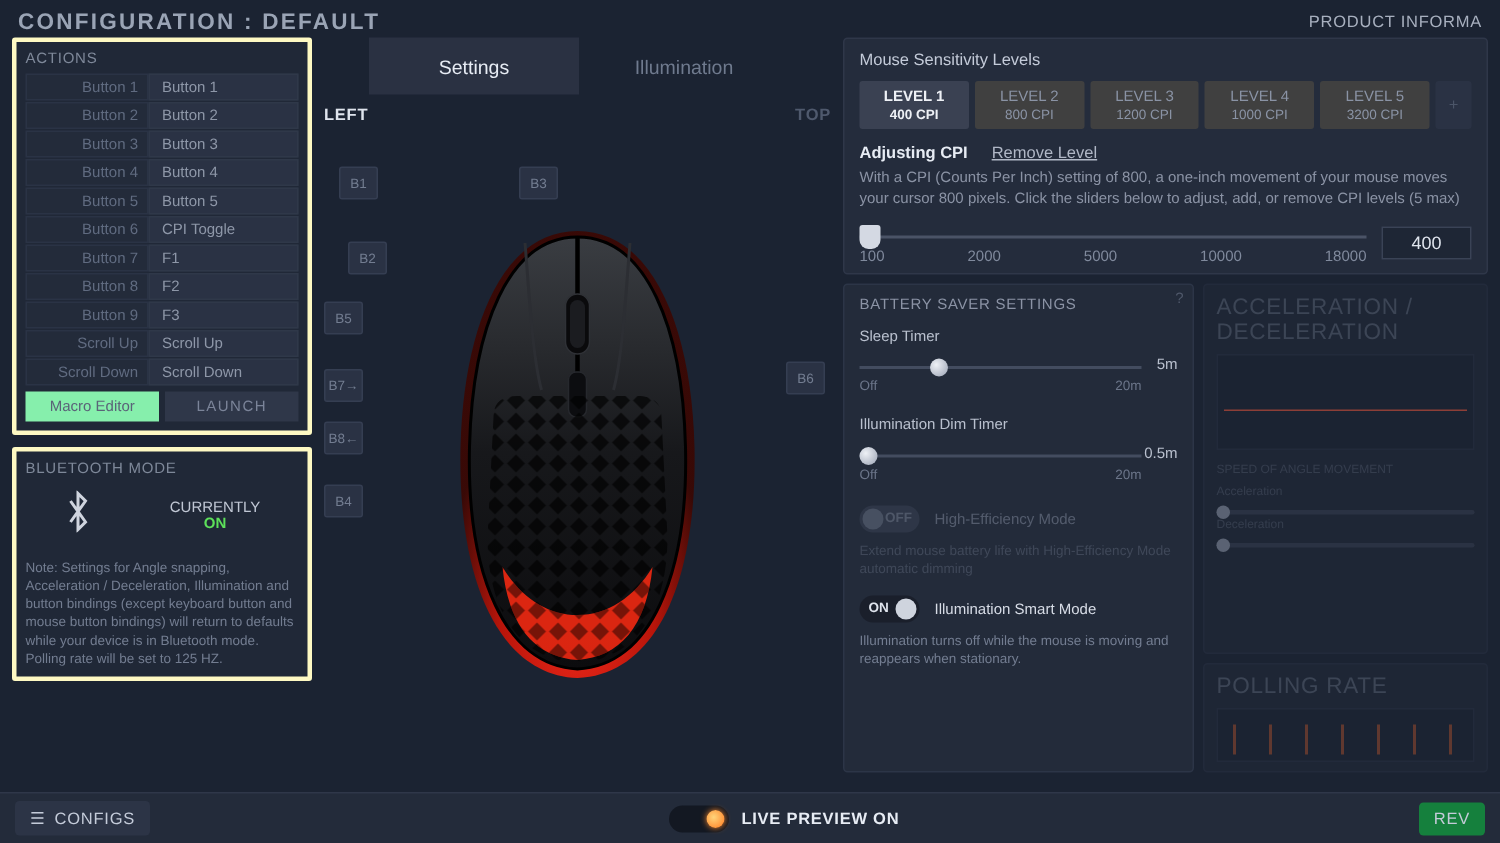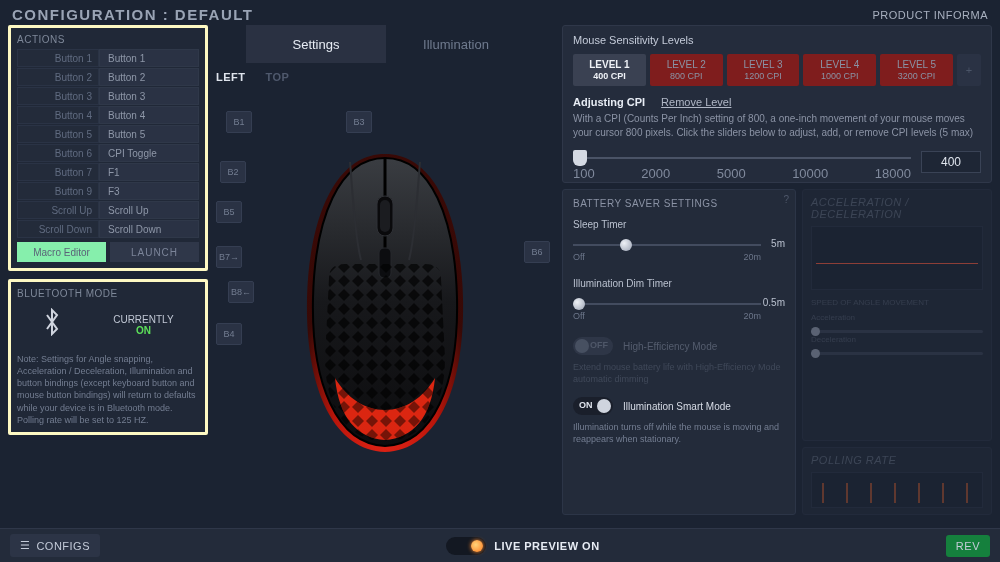--- a/index.html
+++ b/index.html
@@ -27,47 +27,47 @@
   .bt-icon { font-size: 22px; color: #c5ccd9; }
   .bt-status { text-align: center; font-size: 10px; }
   .bt-on { color: #5de05a; font-weight: 600; }
   .bt-note { font-size: 9px; color: #737d91; line-height: 1.35; }
 
   
   .center-col { flex: 1; display: flex; flex-direction: column; }
   .tabs { display: flex; gap: 0; margin-bottom: 8px; margin-left: 30px; }
   .tab { width: 140px; height: 38px; display: flex; align-items: center; justify-content: center; font-size: 13px; color: #6f7a8e; background: transparent; }
   .tab.active { background: #2a3142; color: #e7ecf4; font-weight: 500; }
-  .view-tabs { display: flex; gap: 20px; justify-content: flex-start; margin-bottom: 8px; font-size: 11px; font-weight: 600; letter-spacing: 0.5px; }
+  .view-tabs { display: flex; gap: 20px; justify-content: space-between; margin-bottom: 8px; font-size: 11px; font-weight: 600; letter-spacing: 0.5px; }
   .view-tab { color: #4f596d; }
   .view-tab.active { color: #dfe4ed; }
   .mouse-area { flex: 1; position: relative; display: flex; align-items: center; justify-content: center; }
   .btn-node { position: absolute; width: 26px; height: 22px; background: #2a3244; border: 1px solid #353e52; color: #737d91; font-size: 9px; display:flex; align-items:center; justify-content:center; border-radius:2px; }
 
   
   .mouse-svg { width: 180px; height: 310px; }
 
   
   .right-col { width: 430px; display: flex; flex-direction: column; gap: 6px; }
   .sens-panel { background: #242c3c; border: 1px solid #2f3749; border-radius: 3px; padding: 8px 10px; }
   .sens-title { font-size: 11px; color: #c4cbd9; margin-bottom: 8px; }
   .levels { display: flex; gap: 4px; margin-bottom: 10px; }
-  .level-btn { flex:1; background: #7f1d1d; color: #8a93a5; text-align: center; padding: 5px 0; font-size: 10px; border-radius:2px; }
+  .level-btn { flex:1; background: #404040; color: #8a93a5; text-align: center; padding: 5px 0; font-size: 10px; border-radius:2px; }
   .level-btn.active { background: #3a4152; color: #eef1f6; font-weight:600; }
   .level-btn .v { display:block; font-size:9px; margin-top:1px; }
   .level-add { width: 24px; background:#2a3244; color:#4b5568; display:flex; align-items:center; justify-content:center; border-radius:2px; }
   .sens-sub { display:flex; gap:16px; align-items:center; margin-bottom:4px; font-size:11px;}
   .sens-sub .b { color:#e7ecf4; font-weight:600; }
   .sens-sub .u { color:#b0b7c6; text-decoration: underline; }
   .sens-desc { font-size: 10px; color: #8b93a5; line-height: 1.4; margin-bottom: 10px; }
   .cpi-slider-row { display:flex; align-items:center; gap:10px; }
   .cpi-track { flex:1; position:relative; height:24px; }
   .cpi-line { position:absolute; top:7px; left:0; right:0; height:2px; background:#4a5366; }
   .cpi-handle { position:absolute; top:0; width:14px; height:16px; background:#d4d9e3; border-radius:2px 2px 6px 6px; transform:translateX(-50%); }
-  .cpi-ticks { display:flex; justify-content:space-between; font-size:13px; color:#808a9d; margin-top:2px; position:absolute; left:0; right:0; top:14px;gap:34px;}
+  .cpi-ticks { display:flex; justify-content:space-between; font-size:10px; color:#808a9d; margin-top:2px; position:absolute; left:0; right:0; top:14px;gap:34px;}
   .cpi-box { width:60px; height:22px; background:#1e2635; border:1px solid #3a4356; color:#dfe4ed; display:flex; align-items:center; justify-content:center; font-size:12px; }
 
   .lower-right { display:flex; gap:6px; flex:1; }
   .battery-panel { flex: 1; background:#232b3a; border:1px solid #2c3547; border-radius:3px; padding:8px 10px; position:relative; }
   .bp-title { font-size:10px; color:#8b93a5; letter-spacing:0.5px; margin-bottom:10px; }
   .timer-block { margin-bottom:14px; }
   .timer-label { font-size:10px; color:#b9c0ce; margin-bottom:8px; }
   .timer-slider { position:relative; height:26px; }
   .timer-track { position:absolute; top:6px; left:0; right:24px; height:2px; background:#434c5f; }
   .timer-knob { position:absolute; top:1px; width:12px; height:12px; border-radius:50%; background:radial-gradient(circle at 35% 35%, #eef1f6, #9aa2b3); transform:translateX(-50%);}
@@ -82,21 +82,21 @@
   .toggle .knob { position:absolute; top:2px; width:14px; height:14px; border-radius:50%; background:#cfd4de; }
   .toggle.off .knob { left:2px; background:#6b7589; }
   .toggle.on .knob { right:2px; }
   .toggle .lab { position:absolute; font-size:9px; color:#dfe4ed; top:3px; font-weight:600;}
   .toggle.on .lab { left:6px; }
   .toggle.off .lab { right:5px; color:#7a8397;}
   .small-desc { font-size:9px; color:#737d91; line-height:1.35; margin-top:4px; }
 
   .side-stack { width: 190px; display:flex; flex-direction:column; gap:6px; opacity:0.5;}
   .fade-panel { background:#222a39; border:1px solid #2a3244; border-radius:3px; padding:6px 8px; flex:1;}
-  .fade-title { font-size:11px; color:#5d6779; letter-spacing:0.5px; margin-bottom:6px;font-style:italic;}
+  .fade-title { font-size:15px; color:#5d6779; letter-spacing:0.5px; margin-bottom:6px;}
   .fade-chart { height:64px; background:#1c2432; position:relative; border:1px solid #2a3244;}
   .fade-chart .redline { position:absolute; left:4px; right:4px; top:36px; height:1px; background:#ff5a3c;}
   .polling-chart { height:36px; background:#1c2432; border:1px solid #2a3244; position:relative; overflow:hidden;}
   .polling-chart::before { content:""; position:absolute; left:4px; right:4px; bottom:4px; height:20px; background:
     repeating-linear-gradient(90deg, transparent 0 6px, #ff6a2a 6px 7px, #ff6a2a 7px 8px, transparent 8px 24px);
     opacity:0.6;}
   .fade-slider { height:3px; background:#3a4254; border-radius:2px; margin:8px 0 2px 0; position:relative;}
   .fade-slider::after{content:"";position:absolute;left:0;top:-3px;width:9px;height:9px;border-radius:50%;background:#9aa2b3;}
   .fade-sub { font-size:8px; color:#4e5769; }
 
@@ -146,20 +146,24 @@
           </div>
           <div class="action-row">
             <div class="action-label">Button 6</div>
             <div class="action-val">CPI Toggle</div>
           </div>
           <div class="action-row">
             <div class="action-label">Button 7</div>
             <div class="action-val">F1</div>
           </div>
           <div class="action-row">
+            <div class="action-label">Button 8</div>
+            <div class="action-val">F2</div>
+          </div>
+          <div class="action-row">
             <div class="action-label">Button 9</div>
             <div class="action-val">F3</div>
           </div>
           <div class="action-row">
             <div class="action-label">Scroll Up</div>
             <div class="action-val">Scroll Up</div>
           </div>
           <div class="action-row">
             <div class="action-label">Scroll Down</div>
             <div class="action-val">Scroll Down</div>
@@ -192,24 +196,24 @@
       <div class="tab active">Settings</div>
       <div class="tab">Illumination</div>
     </div>
     <div class="view-tabs">
       <div class="view-tab active">LEFT</div>
       <div class="view-tab">TOP</div>
     </div>
     <div class="mouse-area">
       <div class="btn-node" style="left:10px; top:20px">B1</div>
       <div class="btn-node" style="left:130px; top:20px">B3</div>
-      <div class="btn-node" style="left:4px; top:70px">B2</div>
+      <div class="btn-node" style="left:16px; top:70px">B2</div>
       <div class="btn-node" style="left:0px; top:110px">B5</div>
       <div class="btn-node" style="left:0px; top:155px">B7→</div>
-      <div class="btn-node" style="left:12px; top:190px">B8←</div>
+      <div class="btn-node" style="left:0px; top:190px">B8←</div>
       <div class="btn-node" style="left:0px; top:232px">B4</div>
       <div class="btn-node" style="right:4px; top:150px">B6</div>
 
       <svg class="mouse-svg" viewBox="0 0 180 310">
         <defs>
           <radialGradient id="glow" cx="50%" cy="85%" r="55%">
             <stop offset="0%" stop-color="#ff2a1a"></stop>
             <stop offset="60%" stop-color="#c01408"></stop>
             <stop offset="100%" stop-color="#3a0804"></stop>
           </radialGradient>

